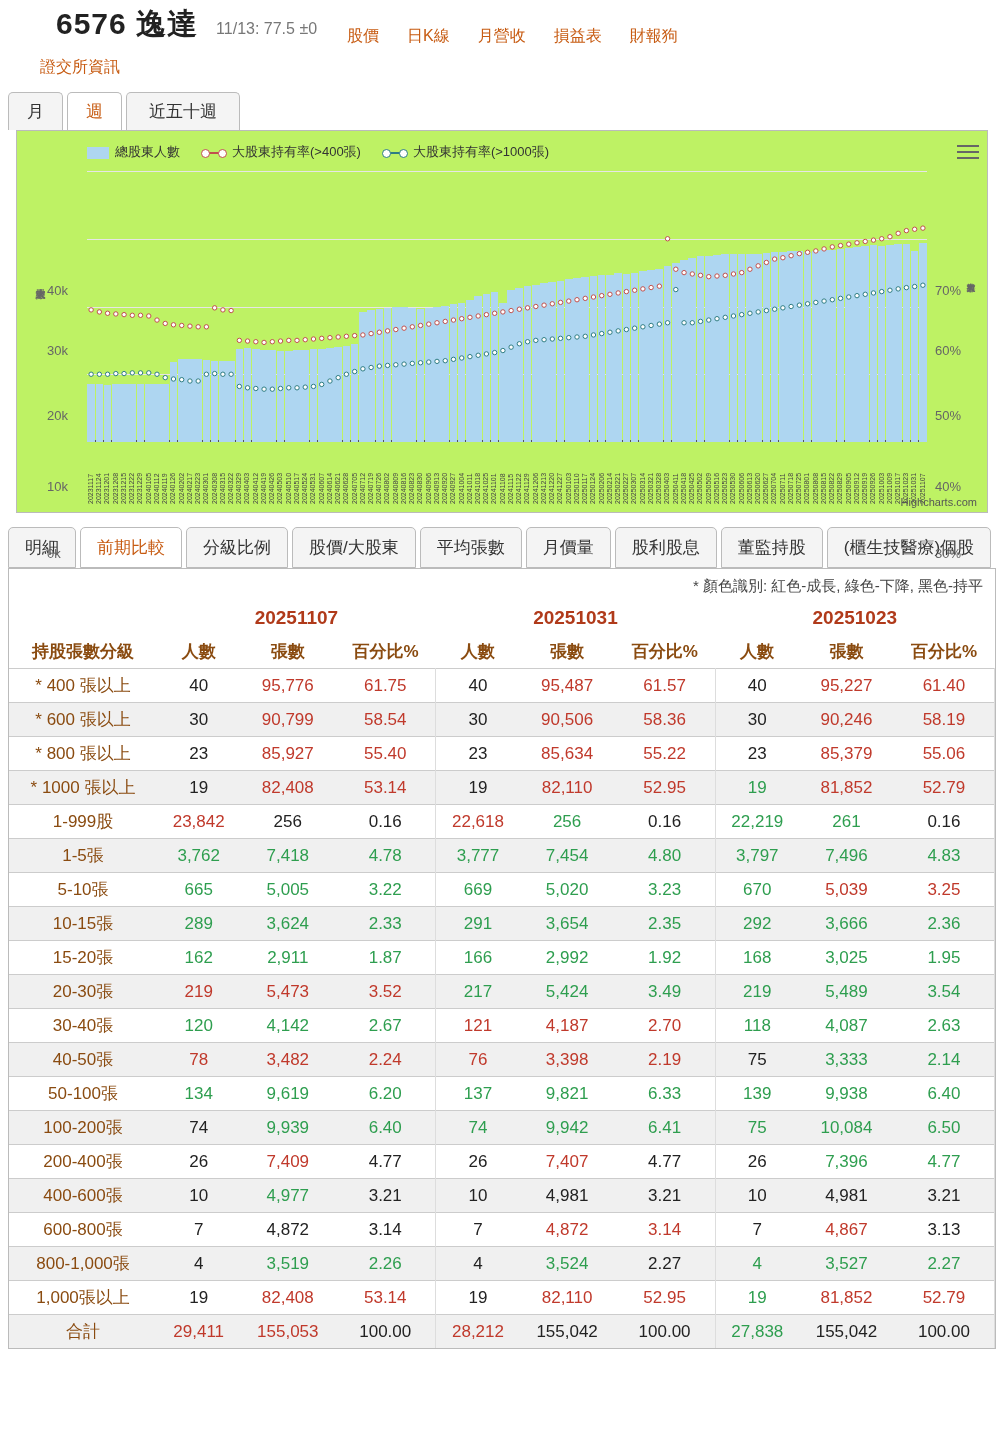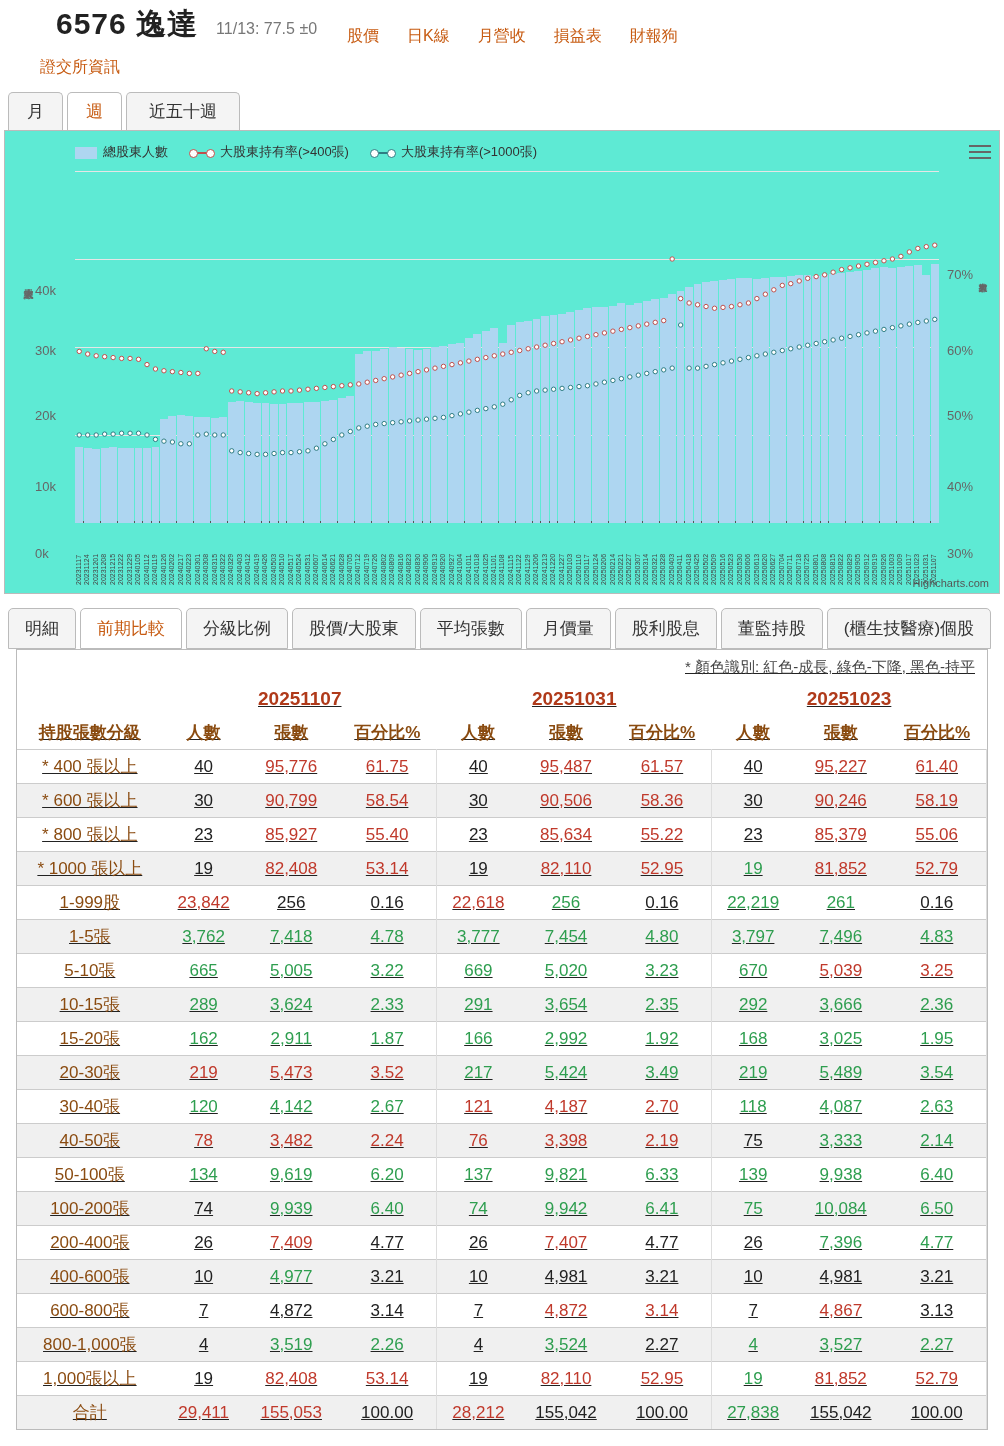--- a/index.html
+++ b/index.html
@@ -32,21 +32,21 @@
   .tabrow { display:flex; align-items:flex-end; margin-top:14px; padding-left:8px; }
   .tab {
     border:1px solid #bbb; border-bottom:none;
     background:#f4f4f4; padding:7px 18px; font-size:17px;
     border-radius:5px 5px 0 0; margin-right:4px; color:#333;
   }
   .tab.active { background:#fff; color:#c75b12; }
   .tab.wide { padding:7px 22px; }
 
   .chartbox {
-    border:1px solid #bbb; margin:0 4px; height:464px; position:relative; background:#5eead4;
+    border:1px solid #bbb; margin:0 16px; height:383px; position:relative; background:#bef264;
   }
   .legend { position:absolute; top:12px; left:70px; display:flex; gap:22px; align-items:center; font-size:13px; color:#333;}
   .legend .sw { display:inline-block; width:22px; height:12px; background:#aed6f1; margin-right:6px; vertical-align:middle;}
   .legend .ln { display:inline-block; width:24px; height:2px; margin-right:6px; vertical-align:middle; position:relative;}
   .legend .ln::before, .legend .ln::after{ content:""; position:absolute; width:7px;height:7px;border-radius:50%; top:-3px; background:#fff;}
   .legend .ln::before{left:-1px;} .legend .ln::after{right:-1px;}
   .legend .l1 { background:#c0504d;} .legend .l1::before,.legend .l1::after{border:1.5px solid #c0504d;}
   .legend .l2 { background:#2e7d83;} .legend .l2::before,.legend .l2::after{border:1.5px solid #2e7d83;}
 
   .ylab-left { position:absolute; left:16px; top:150px; font-size:10px; color:#666; writing-mode:vertical-rl; }
@@ -66,21 +66,21 @@
   .xlabels span { flex:1 1 auto; font-size:7px; color:#444; writing-mode:vertical-rl;
                   transform:rotate(180deg); white-space:nowrap; }
 
   .tabrow2 { display:flex; flex-wrap:wrap; align-items:flex-end; margin-top:12px; padding-left:8px; }
   .tab2 {
     border:1px solid #bbb; background:#f4f4f4; padding:8px 16px; font-size:17px;
     border-radius:5px 5px 0 0; margin-right:4px; color:#333; margin-top:2px;
   }
   .tab2.active { background:#fff; color:#c75b12; }
 
-  .panel { border:1px solid #bbb; margin:0 16px;text-decoration:underline; }
+  .panel { border:1px solid #bbb; margin:0 8px; }
   .note { text-align:right; font-size:15px; color:#444; padding:8px 12px 6px 0; }
   table { border-collapse:collapse; width:100%; font-size:17px; }
   th, td { border-top:1px solid #ccc; padding:5px 8px; text-align:center; white-space:nowrap;}
   thead th { border:none; }
   .dt { font-size:19px; font-weight:bold; color:#b03a1a; padding-bottom:6px; }
   .colhdr { color:#8a4b10; font-weight:bold; font-size:17px; }
   .rowlabel { color:#8a4b10; text-align:center; }
   .red { color:#c0392b; }
   .green { color:#2e9e4f; }
   .black { color:#222; }
@@ -124,21 +124,21 @@
     </div>
   <div class="ylab-left">總股東人數</div>
   <div class="ylab-right">大股東持有率</div>
 
   <div class="axis-l" style="top:152px">40k</div>
   <div class="axis-l" style="top:212px">30k</div>
   <div class="axis-l" style="top:277px">20k</div>
   <div class="axis-l" style="top:348px">10k</div>
   <div class="axis-l" style="top:415px">0k</div>
 
-  <div class="axis-r" style="top:136px">70%</div>
+  <div class="axis-r" style="top:152px">70%</div>
   <div class="axis-r" style="top:212px">60%</div>
   <div class="axis-r" style="top:277px">50%</div>
   <div class="axis-r" style="top:348px">40%</div>
   <div class="axis-r" style="top:415px">30%</div>
 
   <div class="plot">
     <div class="gridline" style="top:0%"></div>
     <div class="gridline" style="top:25%"></div>
     <div class="gridline" style="top:50%"></div>
     <div class="gridline" style="top:75%"></div>

